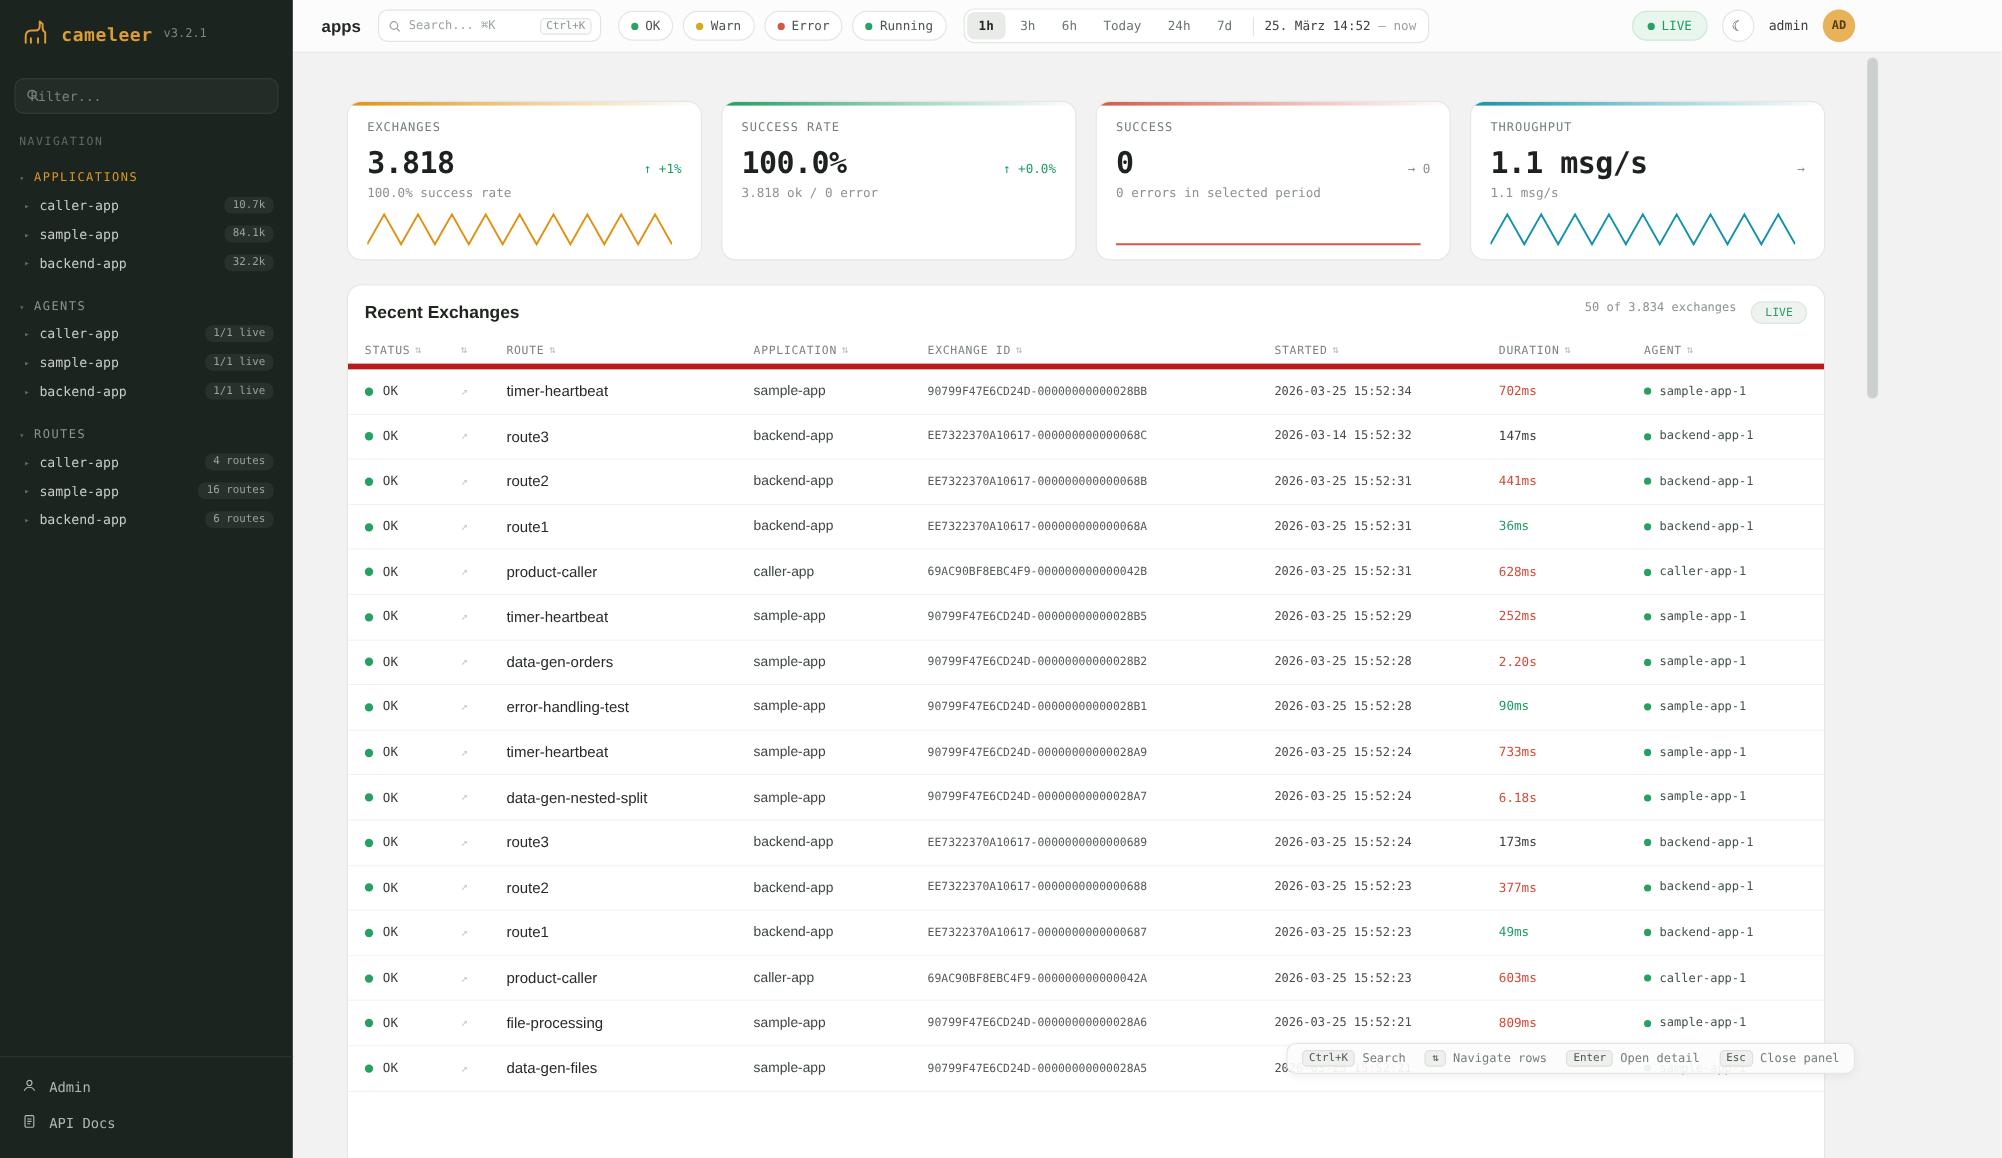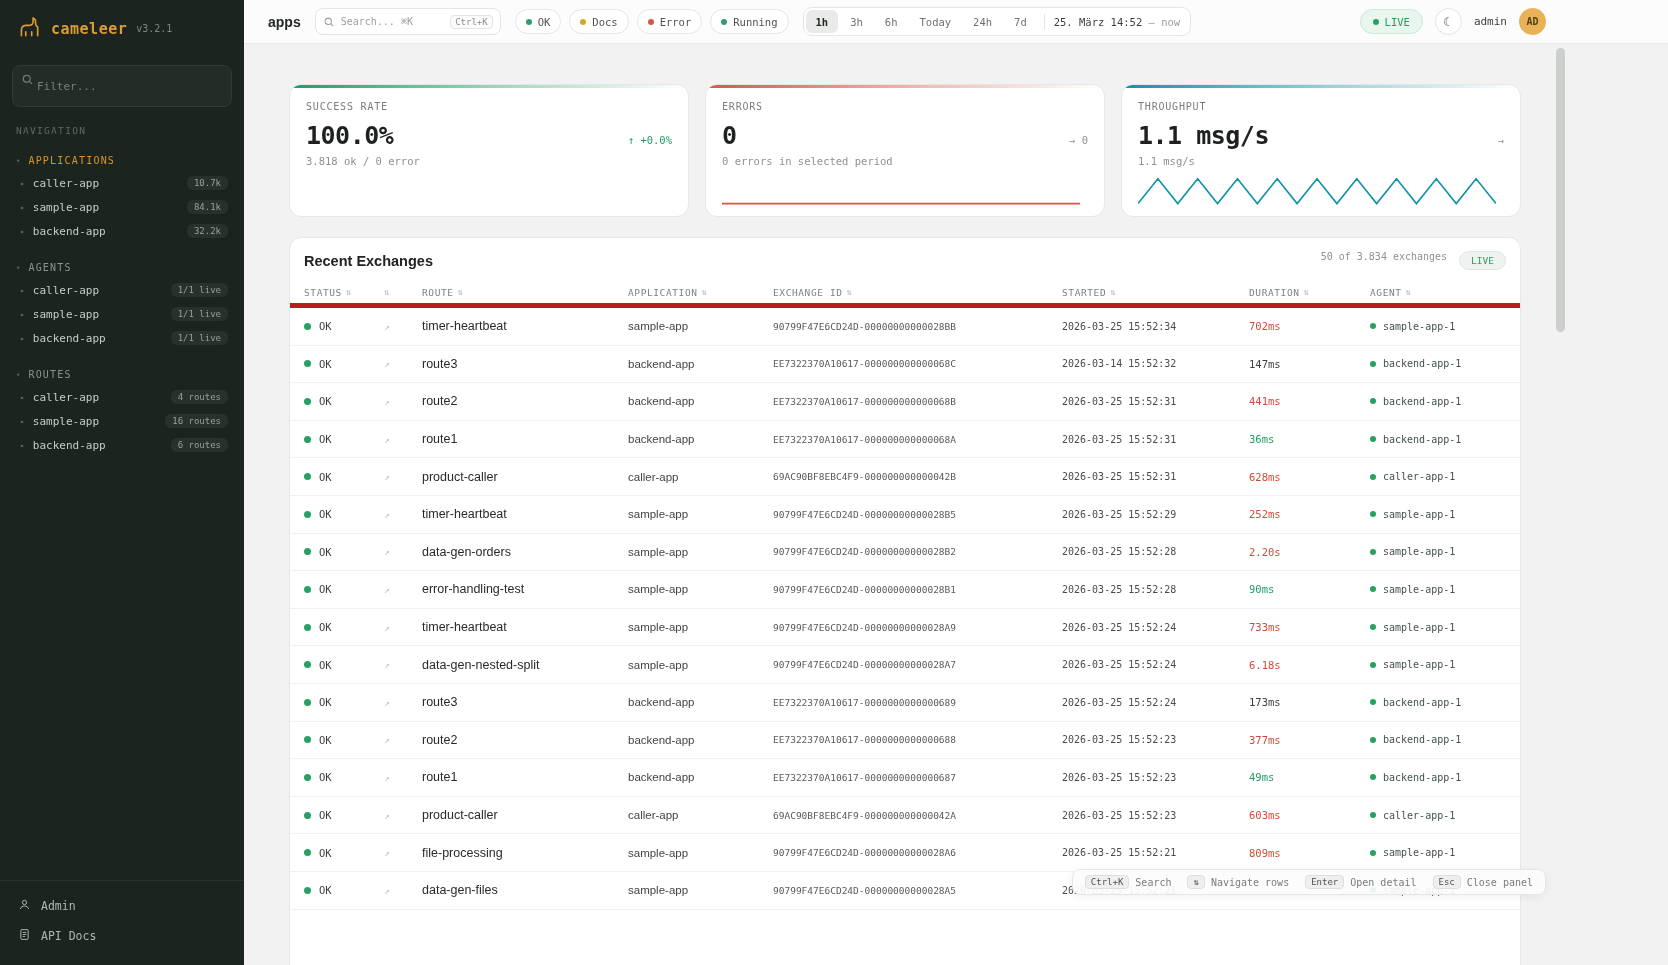--- a/index.html
+++ b/index.html
@@ -7,21 +7,21 @@
   body{font-family:"DejaVu Sans Mono",monospace;background:#f1f2f1;color:#272c28;font-size:12px}
   .app{display:flex;height:100%}
 
   
   .sidebar{width:244px;background:#1c241f;flex-shrink:0;display:flex;flex-direction:column;position:relative;z-index:3}
   .logo{display:flex;align-items:center;gap:9px;padding:14px 16px 10px;cursor:pointer}
   .logo-name{font-size:15px;font-weight:bold;color:#dd9c33;letter-spacing:0.5px}
   .logo-ver{font-size:10px;color:#7c867f}
   .filter-box{position:relative;margin:12px 12px 0}
   .filter-box svg{position:absolute;left:9px;top:8px}
-  .filter-box input{width:100%;height:42px;background:#232c27;border:1px solid #313b35;border-radius:8px;color:#b9c1bc;font-family:"DejaVu Sans Mono",monospace;font-size:11px;padding:0 10px 0 24px;outline:none}
+  .filter-box input{width:100%;height:30px;background:#232c27;border:1px solid #313b35;border-radius:8px;color:#b9c1bc;font-family:"DejaVu Sans Mono",monospace;font-size:11px;padding:0 10px 0 12px;outline:none}
   .filter-box input::placeholder{color:#76817b}
   .nav-label{padding:0 16px;margin-top:18px;font-size:9.5px;color:#5f6a64;letter-spacing:1.3px}
   .side-section{margin-top:12px}
   .side-sec-head{display:flex;align-items:center;gap:7px;padding:7px 16px 5px;font-size:10px;letter-spacing:1.2px;color:#8b948f;cursor:pointer}
   .side-sec-head.accent{color:#d9952b}
   .sec-caret{font-size:7px;color:#5d6a63}
   .side-item{display:flex;align-items:center;gap:8px;padding:5px 16px 5px 20px;font-size:11px;color:#c4ccc7;cursor:pointer}
   .item-caret{font-size:8px;color:#5d6a63}
   .item-badge{margin-left:auto;background:#28312b;color:#97a19b;font-size:9px;padding:2px 7px;border-radius:6px}
   .sidebar-footer{margin-top:auto;border-top:1px solid #2a332e;padding:10px 10px 14px}
@@ -219,21 +219,21 @@
         <span class="kbd">Ctrl+K</span>
       </div>
 
       <div class="chips" id="status-chips">
           <button class="chip">
             <span class="chip-dot" style="background: rgb(42, 162, 102);"></span>
             <span>OK</span>
           </button>
           <button class="chip">
             <span class="chip-dot" style="background: rgb(217, 168, 30);"></span>
-            <span>Docs</span>
+            <span>Warn</span>
           </button>
           <button class="chip">
             <span class="chip-dot" style="background: rgb(214, 87, 69);"></span>
             <span>Error</span>
           </button>
           <button class="chip">
             <span class="chip-dot" style="background: rgb(42, 162, 102);"></span>
             <span>Running</span>
           </button>
         </div>
@@ -264,31 +264,43 @@
             <span>☾</span>
           </button>
         <span class="username">admin</span>
         <div class="avatar">AD</div>
       </div>
     </header>
 
     <main class="main">
       <div class="stats-row" id="stats-row">
           <div class="stat-card">
+            <div class="stat-accent" style="background: linear-gradient(90deg, rgb(224, 145, 18), rgba(224, 145, 18, 0.4) 55%, transparent);"></div>
+            <div class="stat-title">EXCHANGES</div>
+            <div class="stat-main">
+              <span class="stat-value">3.818</span>
+              <span class="stat-delta" style="color: rgb(31, 158, 98);">↑ +1%</span>
+            </div>
+            <div class="stat-sub">100.0% success rate</div>
+            <div class="stat-spark"><svg viewBox="0 0 100 30" preserveAspectRatio="none" width="100%" height="100%">
+                <polyline points="0.00,27.00 5.56,5.00 11.11,27.00 16.67,5.00 22.22,27.00 27.78,5.00 33.33,27.00 38.89,5.00 44.44,27.00 50.00,5.00 55.56,27.00 61.11,5.00 66.67,27.00 72.22,5.00 77.78,27.00 83.33,5.00 88.89,27.00 94.44,5.00 100.00,27.00" fill="none" stroke="#e09112" stroke-width="1.6" vector-effect="non-scaling-stroke"></polyline>
+              </svg></div>
+          </div>
+          <div class="stat-card">
             <div class="stat-accent" style="background: linear-gradient(90deg, rgb(31, 158, 98), rgba(31, 158, 98, 0.4) 55%, transparent);"></div>
             <div class="stat-title">SUCCESS RATE</div>
             <div class="stat-main">
               <span class="stat-value">100.0%</span>
               <span class="stat-delta" style="color: rgb(31, 158, 98);">↑ +0.0%</span>
             </div>
             <div class="stat-sub">3.818 ok / 0 error</div>
           </div>
           <div class="stat-card">
             <div class="stat-accent" style="background: linear-gradient(90deg, rgb(214, 87, 69), rgba(214, 87, 69, 0.4) 55%, transparent);"></div>
-            <div class="stat-title">ERRORS</div>
+            <div class="stat-title">SUCCESS</div>
             <div class="stat-main">
               <span class="stat-value">0</span>
               <span class="stat-delta" style="color: rgb(138, 147, 143);">→ 0</span>
             </div>
             <div class="stat-sub">0 errors in selected period</div>
             <div class="stat-spark"><svg viewBox="0 0 100 30" preserveAspectRatio="none" width="100%" height="100%">
                 <polyline points="0.00,27.00 100.00,27.00" fill="none" stroke="#d65745" stroke-width="1.6" vector-effect="non-scaling-stroke"></polyline>
               </svg></div>
           </div>
           <div class="stat-card">

